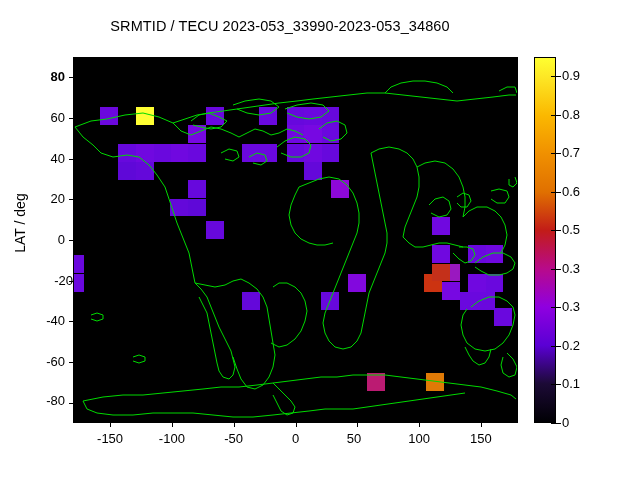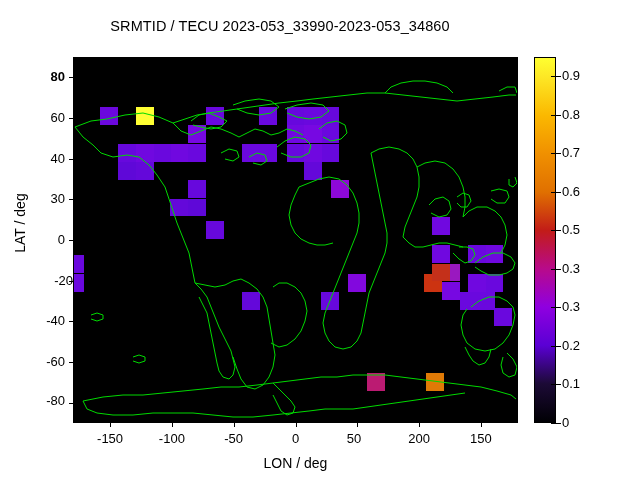--- a/index.html
+++ b/index.html
@@ -139,53 +139,52 @@
         <polyline points="176,100 184,96 192,98 194,104 188,108 180,106"></polyline>
         <polyline points="60,300 66,298 72,300 72,304 66,306 60,304"></polyline>
         <polyline points="18,258 24,256 30,258 30,262 24,264 18,262"></polyline>
         <polyline points="426,34 434,30 442,30 444,36"></polyline>
         <polyline points="312,36 318,30 328,26 340,24 352,24 364,26 374,30 380,36"></polyline>
       </g>
     </svg>
   </div>
   <div class="plotborder"></div>
 
-  <div class="xlabel">LON / deg</div>
   <div class="ylabel">LAT / deg</div>
 
   <div class="cbar">
     <div class="cbar-grad" id="cbar-grad" style="background: linear-gradient(to top, rgb(0, 0, 4) 0%, rgb(28, 10, 54) 10.53%, rgb(90, 0, 212) 21.05%, rgb(143, 0, 224) 31.58%, rgb(184, 10, 138) 42.11%, rgb(194, 28, 24) 52.63%, rgb(224, 112, 0) 63.16%, rgb(240, 144, 0) 73.68%, rgb(251, 184, 0) 84.21%, rgb(253, 231, 37) 94.74%, rgb(255, 255, 48) 100%);"></div>
   </div>
 
 <div class="tickmark-x" style="left: 110.083px; top: 423px;"></div>
     <div class="xtick-label" style="left: 80.0833px; top: 431px;">-150</div>
     <div class="tickmark-x" style="left: 171.889px; top: 423px;"></div>
     <div class="xtick-label" style="left: 141.889px; top: 431px;">-100</div>
     <div class="tickmark-x" style="left: 233.694px; top: 423px;"></div>
     <div class="xtick-label" style="left: 203.694px; top: 431px;">-50</div>
     <div class="tickmark-x" style="left: 295.5px; top: 423px;"></div>
     <div class="xtick-label" style="left: 265.5px; top: 431px;">0</div>
     <div class="tickmark-x" style="left: 357.306px; top: 423px;"></div>
     <div class="xtick-label" style="left: 324px; top: 431px;">50</div>
     <div class="tickmark-x" style="left: 419.111px; top: 423px;"></div>
-    <div class="xtick-label" style="left: 389.111px; top: 431px;">200</div>
+    <div class="xtick-label" style="left: 389.111px; top: 431px;">100</div>
     <div class="tickmark-x" style="left: 480.917px; top: 423px;"></div>
     <div class="xtick-label" style="left: 450.917px; top: 431px;">150</div>
     <div class="tickmark-y" style="left: 69px; top: 402.667px;"></div>
     <div class="ytick-label" style="left: 19px; top: 393px;">-80</div>
     <div class="tickmark-y" style="left: 69px; top: 362px;"></div>
     <div class="ytick-label" style="left: 19px; top: 354px;">-60</div>
     <div class="tickmark-y" style="left: 69px; top: 321.333px;"></div>
     <div class="ytick-label" style="left: 19px; top: 313.333px;">-40</div>
     <div class="tickmark-y" style="left: 69px; top: 280.667px;"></div>
     <div class="ytick-label" style="left: 27px; top: 272.667px;">-20</div>
     <div class="tickmark-y" style="left: 69px; top: 240px;"></div>
     <div class="ytick-label" style="left: 19px; top: 232px;">0</div>
     <div class="tickmark-y" style="left: 69px; top: 199.333px;"></div>
-    <div class="ytick-label" style="left: 19px; top: 191.333px;">30</div>
+    <div class="ytick-label" style="left: 19px; top: 191.333px;">20</div>
     <div class="tickmark-y" style="left: 69px; top: 158.667px;"></div>
     <div class="ytick-label" style="left: 19px; top: 150.667px;">40</div>
     <div class="tickmark-y" style="left: 69px; top: 118px;"></div>
     <div class="ytick-label" style="left: 19px; top: 110px;">60</div>
     <div class="tickmark-y" style="left: 69px; top: 77.3333px;"></div>
     <div class="ytick-label" style="left: 19px; top: 69.3333px; font-weight: bold;">80</div>
     <div class="cbar-tick" style="left: 556px; top: 423px;"></div>
     <div class="cbar-tick" style="left: 551px; top: 423px;"></div>
     <div class="cbar-label" style="top: 415px;">0</div>
     <div class="cbar-tick" style="left: 556px; top: 384.474px;"></div>

